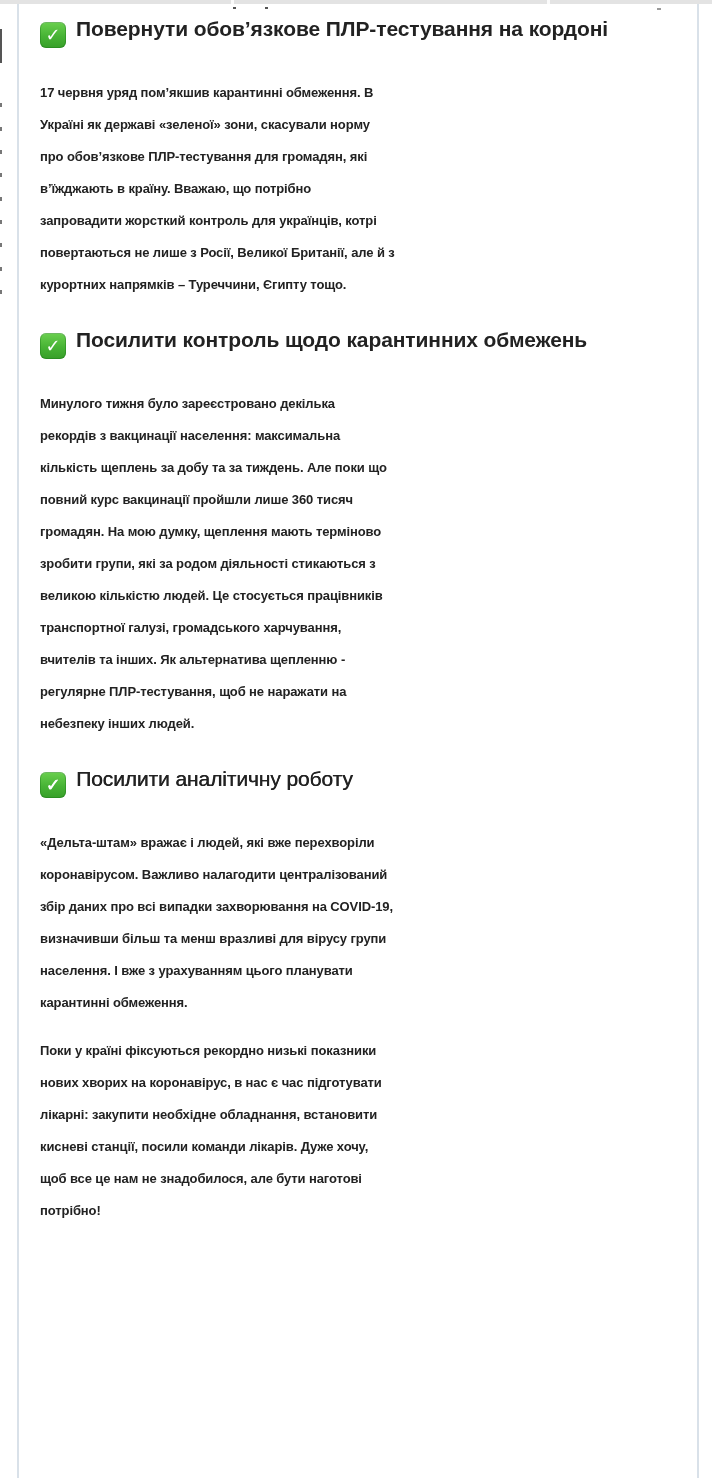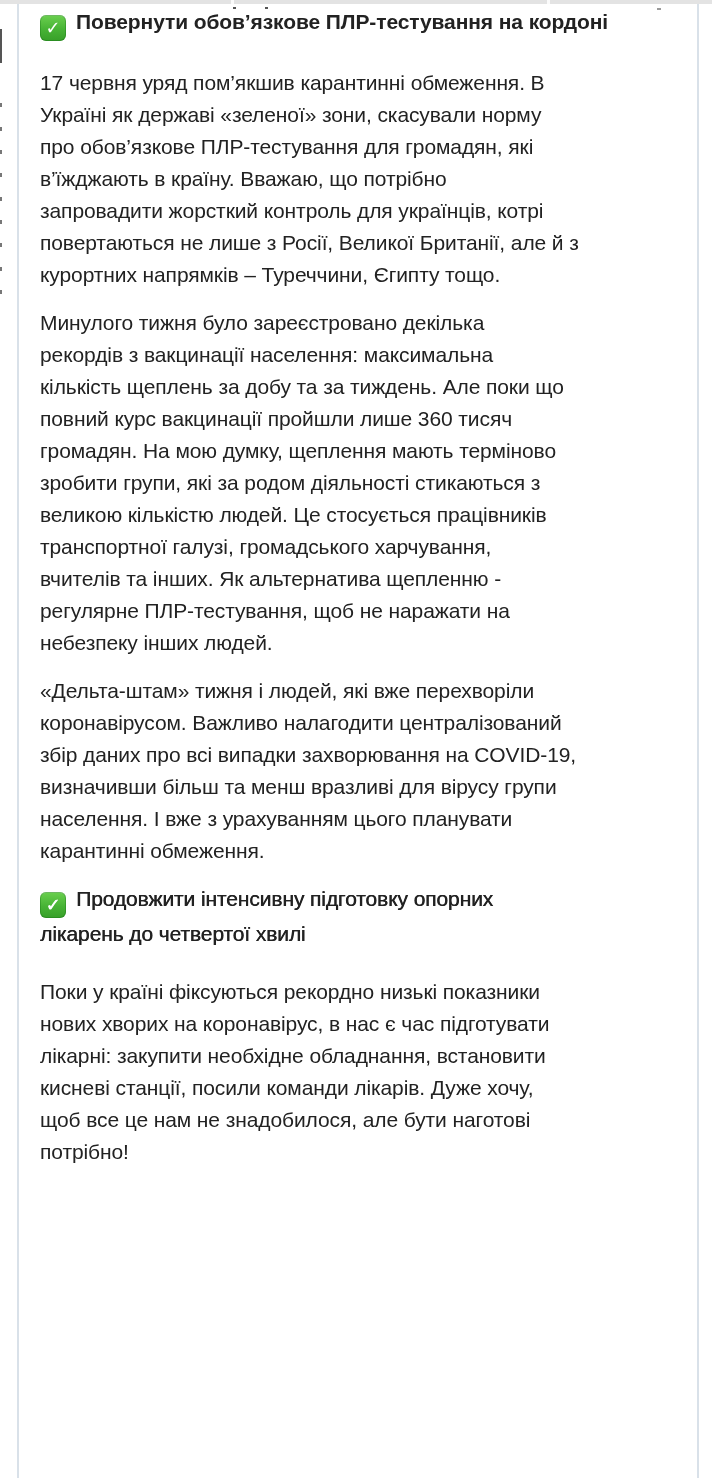--- a/index.html
+++ b/index.html
@@ -23,28 +23,28 @@
   
   .edge-mark{position:absolute;left:0;width:2px;background:#666;}
   .edge-long{top:29px;height:34px;background:#555;}
   .edge-dash{height:4px;background:#777;}
   
   .content{
     position:absolute;left:19px;top:0;width:678px;box-sizing:border-box;
     padding:6px 14px 0 21px;
   }
   .heading{
-    font-size:21px;line-height:32px;font-weight:bold;
+    font-size:21px;line-height:45px;font-weight:bold;
     margin:0 0 26px 0;white-space:pre-line;letter-spacing:-0.1px;
   }
   .heading.medium{
     font-weight:400;text-shadow:0.45px 0 0 currentColor;
   }
   .para{
-    font-size:21px;line-height:32px;font-weight:400;
+    font-size:13px;line-height:32px;font-weight:700;
     margin:16px 0 16px 0;white-space:pre-line;letter-spacing:-0.1px;
   }
   .emoji{
     display:inline-flex;align-items:center;justify-content:center;
     width:26px;height:26px;border-radius:6px;margin-right:10px;
     background:linear-gradient(180deg,#6bd04f 0%,#47b335 55%,#379f29 100%);
     box-shadow:inset 0 0 0 1px rgba(20,110,20,.35), inset 0 1px 0 rgba(255,255,255,.35);
     color:#ffffff;font-size:18px;font-weight:bold;
     font-family:"DejaVu Sans",sans-serif;
     vertical-align:-5px;
@@ -79,42 +79,42 @@
 
   <div class="heading"><span class="emoji">✓</span><span>Повернути обов’язкове ПЛР-тестування на кордоні</span></div>
   <div class="para">17 червня уряд пом’якшив карантинні обмеження. В
 Україні як державі «зеленої» зони, скасували норму
 про обов’язкове ПЛР-тестування для громадян, які
 в’їжджають в країну. Вважаю, що потрібно
 запровадити жорсткий контроль для українців, котрі
 повертаються не лише з Росії, Великої Британії, але й з
 курортних напрямків – Туреччини, Єгипту тощо.</div>
 
+  <div class="heading"><span class="emoji">✓</span><span>Посилити контроль щодо карантинних обмежень</span></div>
 
   <div class="para">Минулого тижня було зареєстровано декілька
 рекордів з вакцинації населення: максимальна
 кількість щеплень за добу та за тиждень. Але поки що
 повний курс вакцинації пройшли лише 360 тисяч
 громадян. На мою думку, щеплення мають терміново
 зробити групи, які за родом діяльності стикаються з
 великою кількістю людей. Це стосується працівників
 транспортної галузі, громадського харчування,
 вчителів та інших. Як альтернатива щепленню -
 регулярне ПЛР-тестування, щоб не наражати на
 небезпеку інших людей.</div>
 
-  <div class="para">«Дельта-штам» тижня і людей, які вже перехворіли
+  <div class="heading medium"><span class="emoji">✓</span><span>Посилити аналітичну роботу</span></div>
+  <div class="para">«Дельта-штам» вражає і людей, які вже перехворіли
 коронавірусом. Важливо налагодити централізований
 збір даних про всі випадки захворювання на COVID-19,
 визначивши більш та менш вразливі для вірусу групи
 населення. І вже з урахуванням цього планувати
 карантинні обмеження.</div>
 
-  <div class="heading medium"><span class="emoji">✓</span><span>Продовжити інтенсивну підготовку опорних
-лікарень до четвертої хвилі</span></div>
   <div class="para">Поки у країні фіксуються рекордно низькі показники
 нових хворих на коронавірус, в нас є час підготувати
 лікарні: закупити необхідне обладнання, встановити
 кисневі станції, посили команди лікарів. Дуже хочу,
 щоб все це нам не знадобилося, але бути наготові
 потрібно!</div>
 
 </main>
 
 </body></html>

